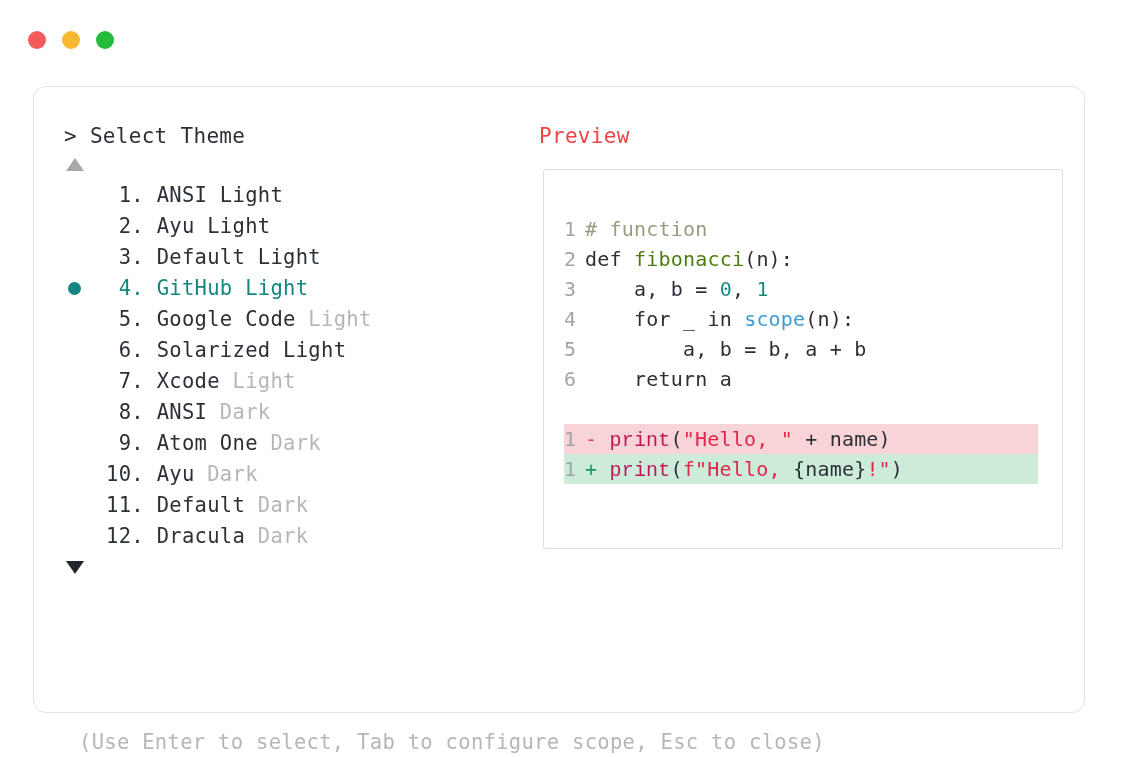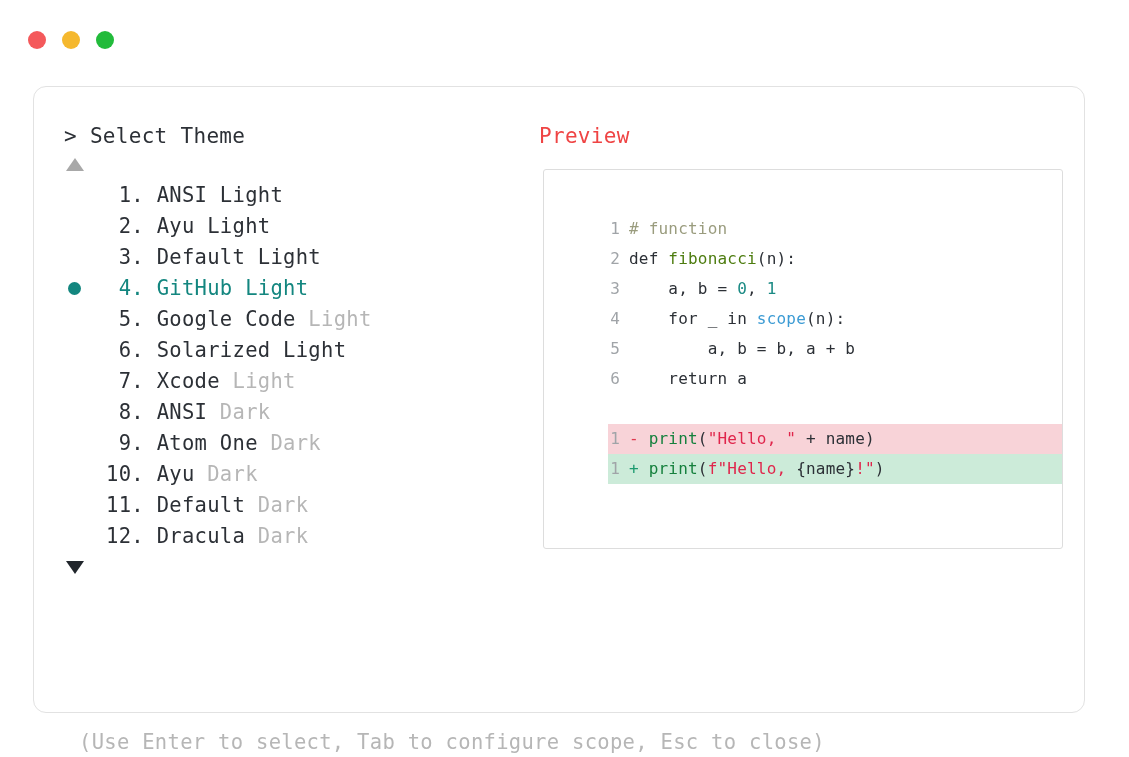--- a/index.html
+++ b/index.html
@@ -149,44 +149,43 @@
     box-sizing: border-box;
     border: 1.5px solid #DDDDDD;
     border-radius: 3px;
     background: #ffffff;
     padding: 44px 0 0 0;
     overflow: hidden;
   }
 
   .code-block { padding-left: 20px; }
   .code-line {
-    font-size: 16px;
+    font-size: 20px;
     line-height: 30px;
     height: 30px;
     white-space: pre;
     letter-spacing: 0.2px;
-    margin-left: 44px;
   }
   .ln {
     color: #A0A4A8;
     display: inline-block;
     width: 12px;
     text-align: right;
     margin-right: 9px;
   }
 
   
   .tok-comment { color: #9A9C7E; }
   .tok-kw      { color: #2C3036; }
   .tok-fn      { color: #4d7c0f; }
   .tok-num     { color: #1A8A84; }
   .tok-builtin { color: #3C9BD4; }
   .tok-plain   { color: #2C3036; }
   .tok-str     { color: #E0254B; }
-  .tok-print   { color: #15803d; }
+  .tok-print   { color: #be185d; font-family: Liberation Mono, monospace; }
 
   .code-gap { height: 30px; }
 
   
   .diff-line {
     display: block;
     width: 474px;
     box-sizing: border-box;
   }
   .diff-del { background: #F8D3D8; }

